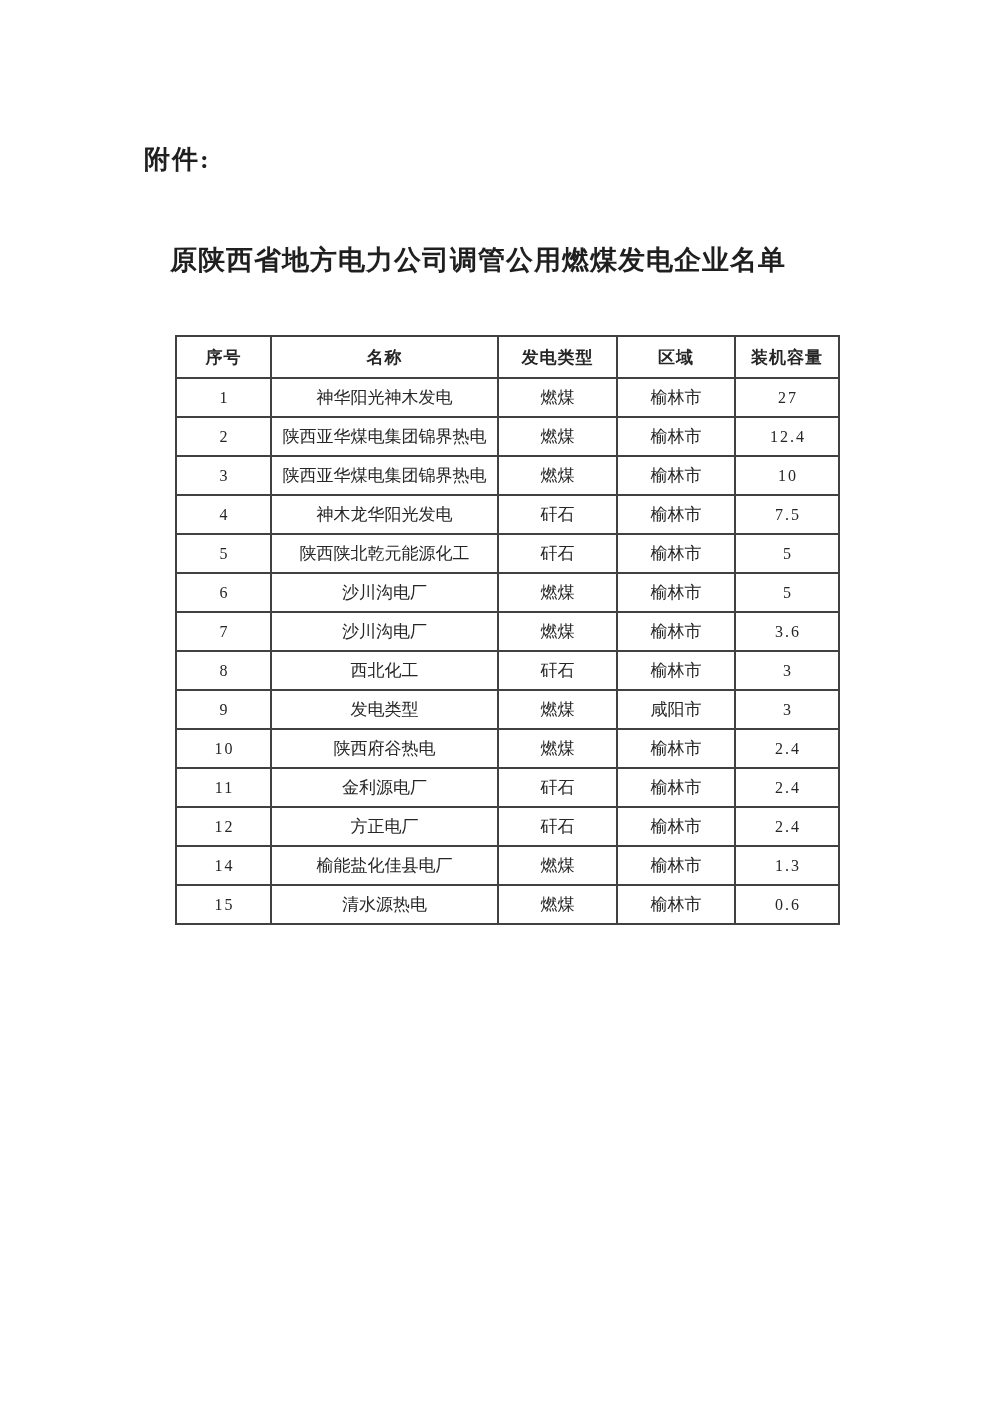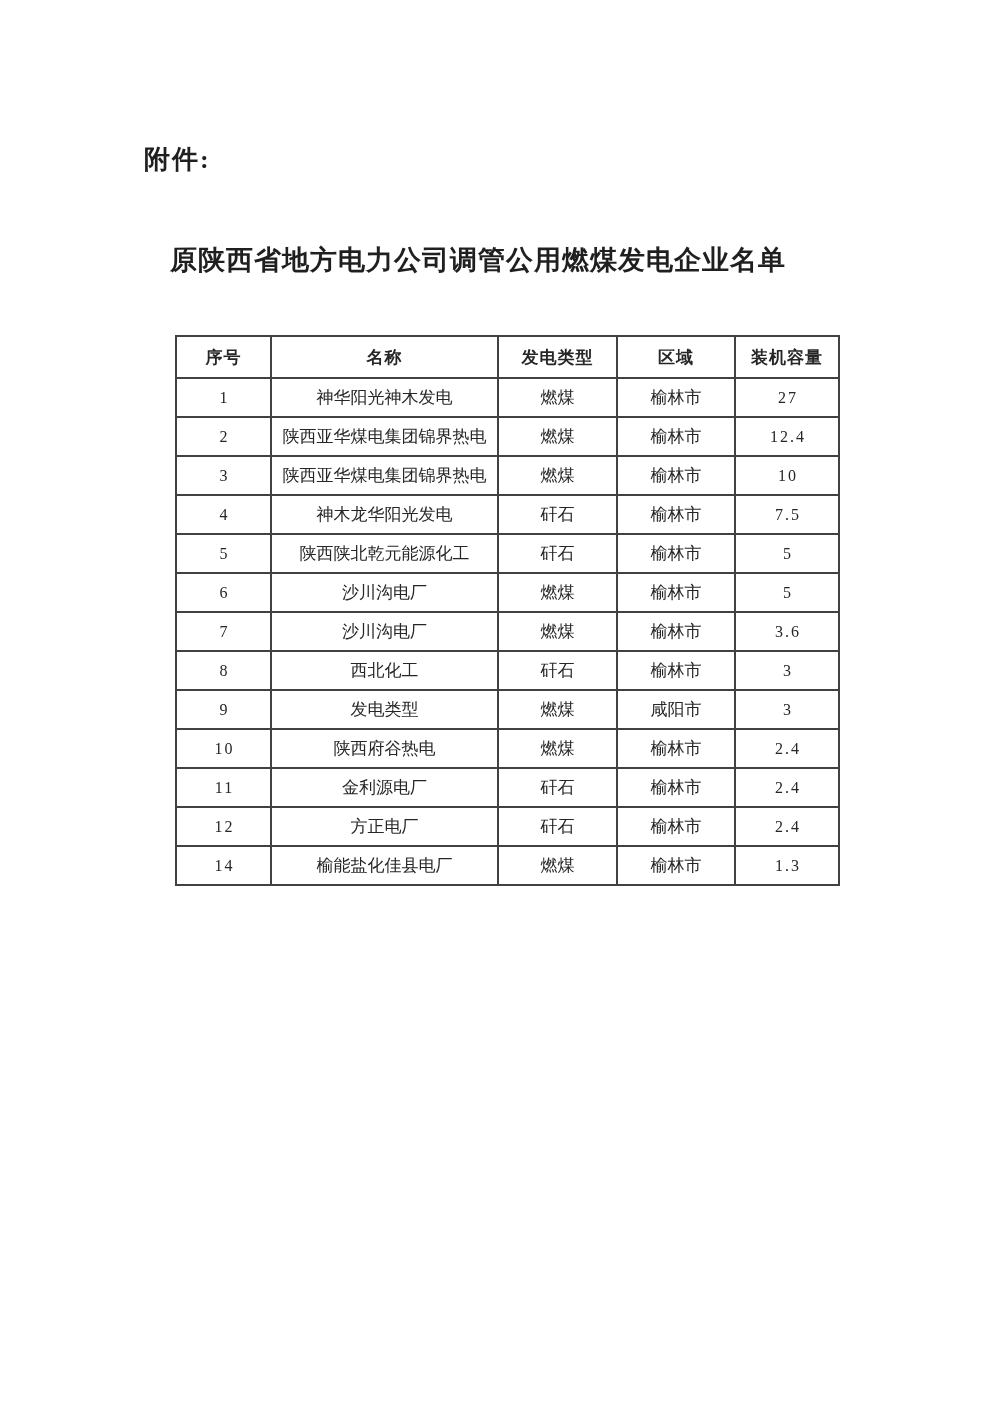--- a/index.html
+++ b/index.html
@@ -199,16 +199,23 @@
           <td>榆林市</td>
           <td>2.4</td>
         </tr>
         <tr>
           <td>14</td>
           <td>榆能盐化佳县电厂</td>
           <td>燃煤</td>
           <td>榆林市</td>
           <td>1.3</td>
         </tr>
+        <tr>
+          <td>15</td>
+          <td>清水源热电</td>
+          <td>燃煤</td>
+          <td>榆林市</td>
+          <td>0.6</td>
+        </tr>
       </tbody>
   </table>
 
 </div>
 
 </body></html>

